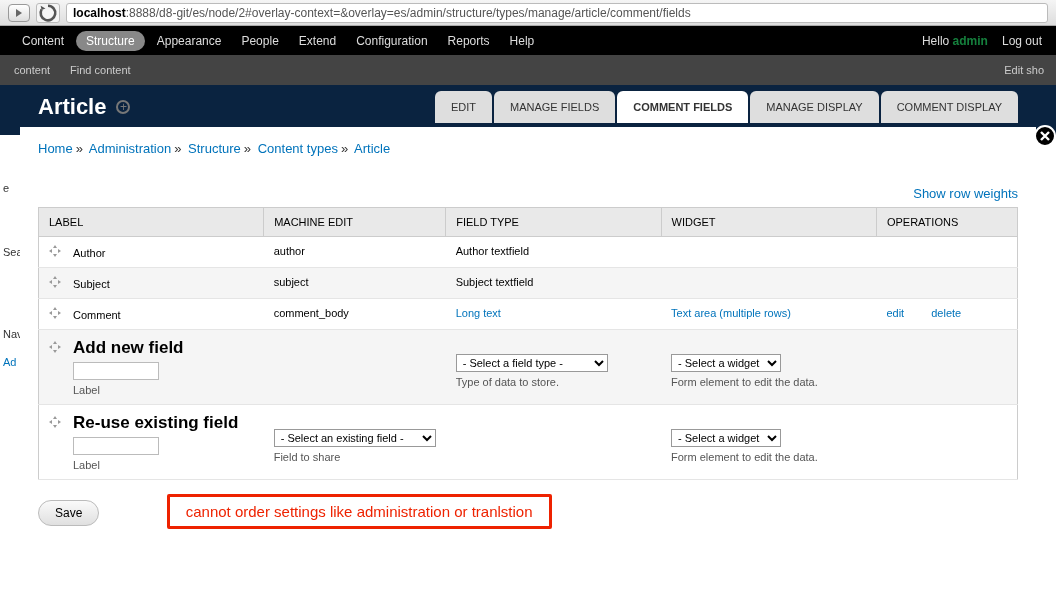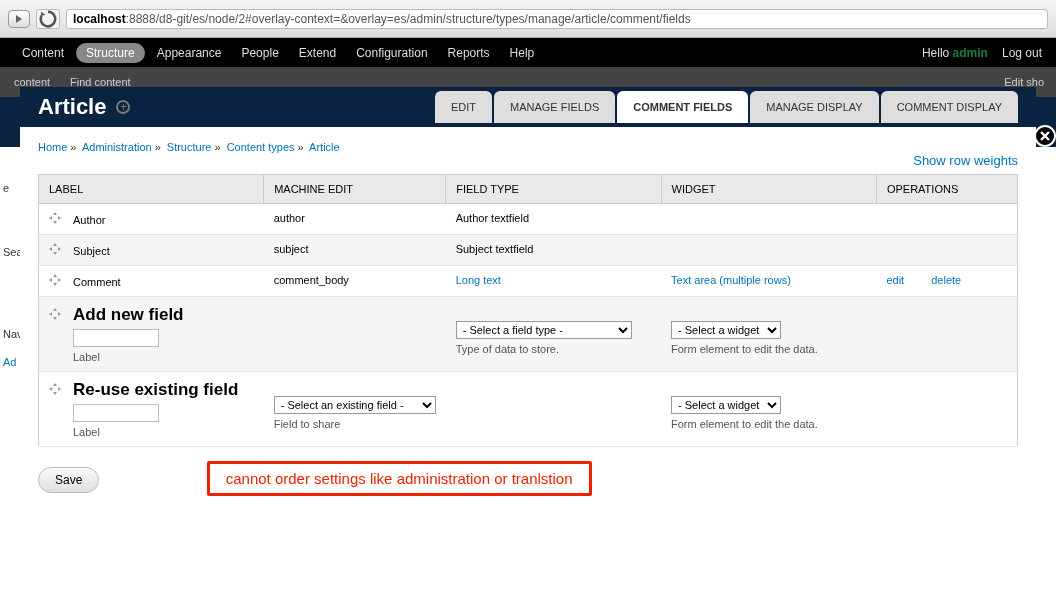--- a/index.html
+++ b/index.html
@@ -1,19 +1,19 @@
 <!DOCTYPE html>
 <html><head>
   <meta charset="utf-8">
   <style>
     * { margin: 0; padding: 0; box-sizing: border-box; }
     body { font-family: "Lucida Grande", Verdana, sans-serif; font-size: 12px; background: #fff; overflow: hidden; }
     
     
-    .browser-chrome { height: 38px; background: linear-gradient(#f5f5f5, #ddd); border-bottom: 1px solid #aaa; display: flex; align-items: center; padding: 0 8px; gap: 6px; }
+    .browser-chrome { height: 26px; background: linear-gradient(#f5f5f5, #ddd); border-bottom: 1px solid #aaa; display: flex; align-items: center; padding: 0 8px; gap: 6px; }
     .nav-btn { width: 22px; height: 18px; background: linear-gradient(#fff, #ddd); border: 1px solid #999; border-radius: 4px; display: flex; align-items: center; justify-content: center; }
     .nav-btn svg { width: 10px; height: 10px; }
     .reload-btn { width: 24px; height: 20px; background: #f5f5f5; border: 1px solid #bbb; border-radius: 3px; display: flex; align-items: center; justify-content: center; }
     .url-bar { flex: 1; height: 20px; background: #fff; border: 1px solid #bbb; border-radius: 3px; padding: 0 6px; display: flex; align-items: center; font-size: 12px; color: #555; }
     .url-bar .bold { font-weight: bold; color: #000; }
     
     
     .admin-toolbar { background: #000; color: #fff; height: 29px; display: flex; align-items: center; padding: 0 14px; font-size: 12px; }
     .admin-toolbar-left { display: flex; gap: 4px; align-items: center; }
     .admin-toolbar-right { margin-left: auto; display: flex; gap: 14px; align-items: center; }
@@ -35,51 +35,51 @@
     .overlay-header { background: #0a2340; height: 40px; display: flex; align-items: center; padding: 0 18px; position: relative; }
     .page-title { color: #fff; font-size: 22px; font-weight: bold; }
     .add-shortcut { width: 14px; height: 14px; border: 2px solid #777; border-radius: 50%; display: inline-flex; align-items: center; justify-content: center; margin-left: 10px; color: #777; font-size: 12px; }
     .overlay-tabs { display: flex; gap: 2px; margin-left: auto; }
     .overlay-tab { background: #dedede; padding: 10px 16px; font-size: 11px; color: #333; border-radius: 6px 6px 0 0; cursor: pointer; }
     .overlay-tab.active { background: #fff; font-weight: bold; }
     .close-overlay { position: absolute; right: -20px; top: 38px; width: 22px; height: 22px; background: #000; border: 2px solid #fff; border-radius: 50%; color: #fff; display: flex; align-items: center; justify-content: center; font-weight: bold; cursor: pointer; }
     
     
     .overlay-content { background: #fff; padding: 14px 18px 24px; min-height: 400px; }
-    .breadcrumb { font-size: 11px; color: #333; }
+    .breadcrumb { font-size: 13px; color: #333; margin-bottom: 30px; }
     .breadcrumb a { color: #0073bb; text-decoration: none; }
     .breadcrumb .sep { color: #333; margin: 0 3px; }
     .row-weights { text-align: right; margin-bottom: 6px; }
     .row-weights a { color: #0073bb; font-size: 13px; text-decoration: none; }
     
     
     table { width: 100%; border-collapse: collapse; border: 1px solid #ccc; }
     thead th { background: #e9e9e9; border-bottom: 1px solid #ccc; border-right: 1px solid #ccc; padding: 8px 10px; text-align: left; font-size: 11px; font-weight: normal; }
     thead th:last-child { border-right: 0; }
     tbody td { padding: 8px 10px; vertical-align: top; font-size: 11px; }
     tbody tr { border-bottom: 1px solid #e5e5e5; }
     tbody tr.even { background: #f5f5f5; }
     .drag-handle { display: inline-block; width: 14px; height: 14px; margin-right: 10px; color: #888; cursor: move; }
     .drag-handle svg { width: 12px; height: 12px; }
     .link { color: #0073bb; text-decoration: none; }
     .ops-cell a { color: #0073bb; text-decoration: none; margin-right: 24px; }
     .sub-label { color: #555; font-size: 11px; margin-top: 4px; }
     .field-label { font-weight: bold; font-size: 17px; }
     .input-text { width: 86px; border: 1px solid #bbb; padding: 2px 3px; font-size: 11px; margin-top: 4px; }
     .input-select { border: 1px solid #999; font-size: 11px; padding: 1px 2px; background: #fff; }
-    .input-select.field-type { width: 176px; }
+    .input-select.field-type { width: 152px; }
     .input-select.widget { width: 110px; }
     .input-select.existing { width: 162px; }
     
     
     .actions { margin-top: 18px; }
     .btn-save { background: linear-gradient(#fafafa, #e0e0e0); border: 1px solid #bbb; border-radius: 14px; padding: 5px 16px; font-size: 12px; cursor: pointer; }
     
     
-    .annotation { display: inline-block; margin-left: 104px; margin-top: -4px; border: 3px solid #ee2200; border-radius: 2px; padding: 6px 16px; font-size: 15px; color: #ee2200; }
+    .annotation { display: inline-block; margin-left: 64px; margin-top: -4px; border: 3px solid #ee2200; border-radius: 2px; padding: 6px 16px; font-size: 15px; color: #ee2200; }
     
     
     .left-panel-bg { position: absolute; left: 0; top: 180px; width: 21px; height: 320px; }
     .left-sliver { font-size: 11px; color: #333; padding: 2px 0 10px 3px; overflow: hidden; }
     .left-sliver.link { color: #0073bb; }
   </style>
 </head>
 <body>
 
 <div class="browser-chrome">

